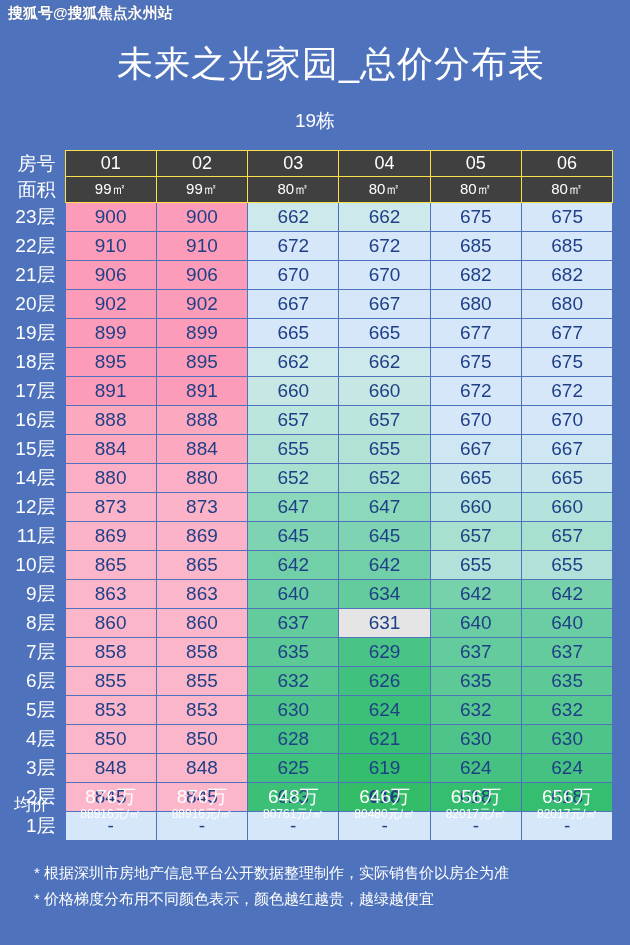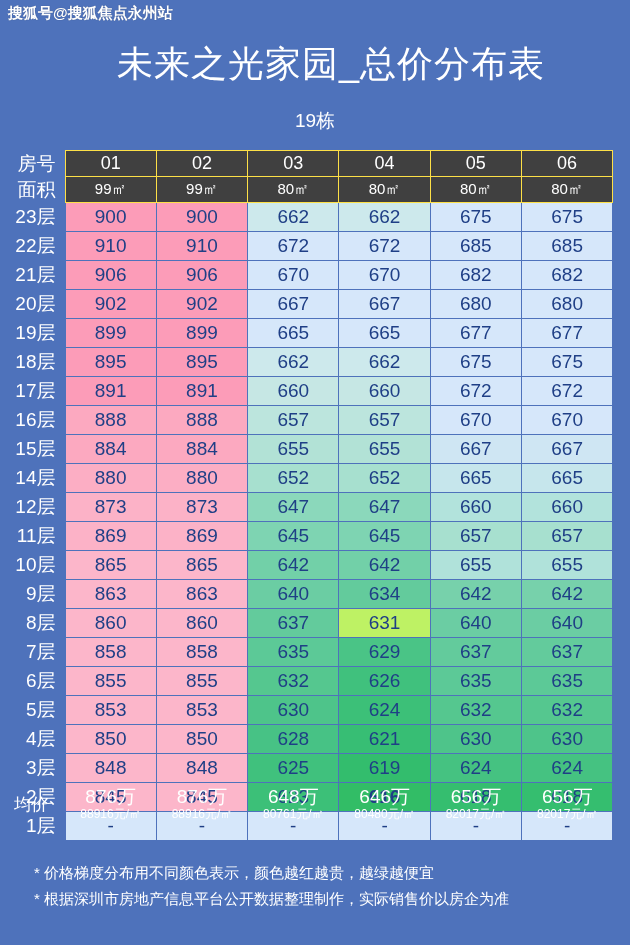--- a/index.html
+++ b/index.html
@@ -301,21 +301,21 @@
             <td class="dcell" style="background: rgb(107, 205, 163);">640</td>
             <td class="dcell" style="background: rgb(99, 203, 156);">634</td>
             <td class="dcell" style="background: rgb(119, 209, 171);">642</td>
             <td class="dcell" style="background: rgb(119, 209, 171);">642</td>
           </tr>
           <tr>
             <td class="rowlabel">8层</td>
             <td class="dcell" style="background: rgb(252, 182, 202);">860</td>
             <td class="dcell" style="background: rgb(252, 182, 202);">860</td>
             <td class="dcell" style="background: rgb(99, 203, 156);">637</td>
-            <td class="dcell" style="background: #bef264;">631</td>
+            <td class="dcell" style="background: #e5e5e5;">631</td>
             <td class="dcell" style="background: rgb(107, 205, 163);">640</td>
             <td class="dcell" style="background: rgb(107, 205, 163);">640</td>
           </tr>
           <tr>
             <td class="rowlabel">7层</td>
             <td class="dcell" style="background: rgb(252, 182, 202);">858</td>
             <td class="dcell" style="background: rgb(252, 182, 202);">858</td>
             <td class="dcell" style="background: rgb(92, 201, 151);">635</td>
             <td class="dcell" style="background: rgb(74, 196, 134);">629</td>
             <td class="dcell" style="background: rgb(99, 203, 156);">637</td>
@@ -416,17 +416,17 @@
             <td class="avgcell">
               <span class="big">656万</span>
               <span class="small">82017元/㎡</span>
             </td>
           </tr>
         </tbody>
     </table>
   </div>
 
   <div class="notes">
+    <div>* 根据深圳市房地产信息平台公开数据整理制作，实际销售价以房企为准</div>
     <div>* 价格梯度分布用不同颜色表示，颜色越红越贵，越绿越便宜</div>
-    <div>* 根据深圳市房地产信息平台公开数据整理制作，实际销售价以房企为准</div>
   </div>
 
 </div>
 
 </body></html>

